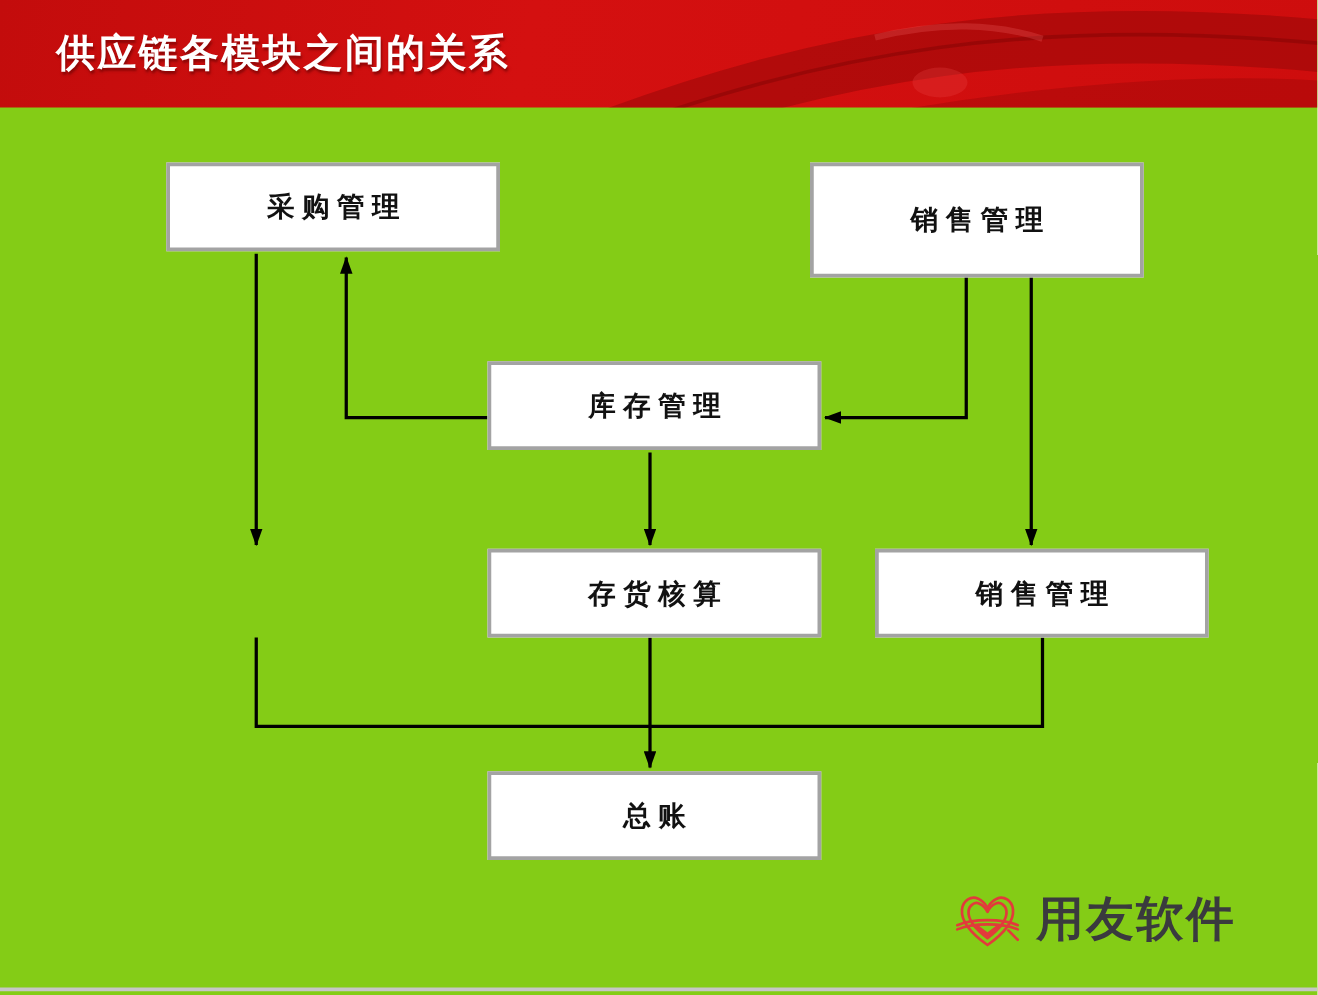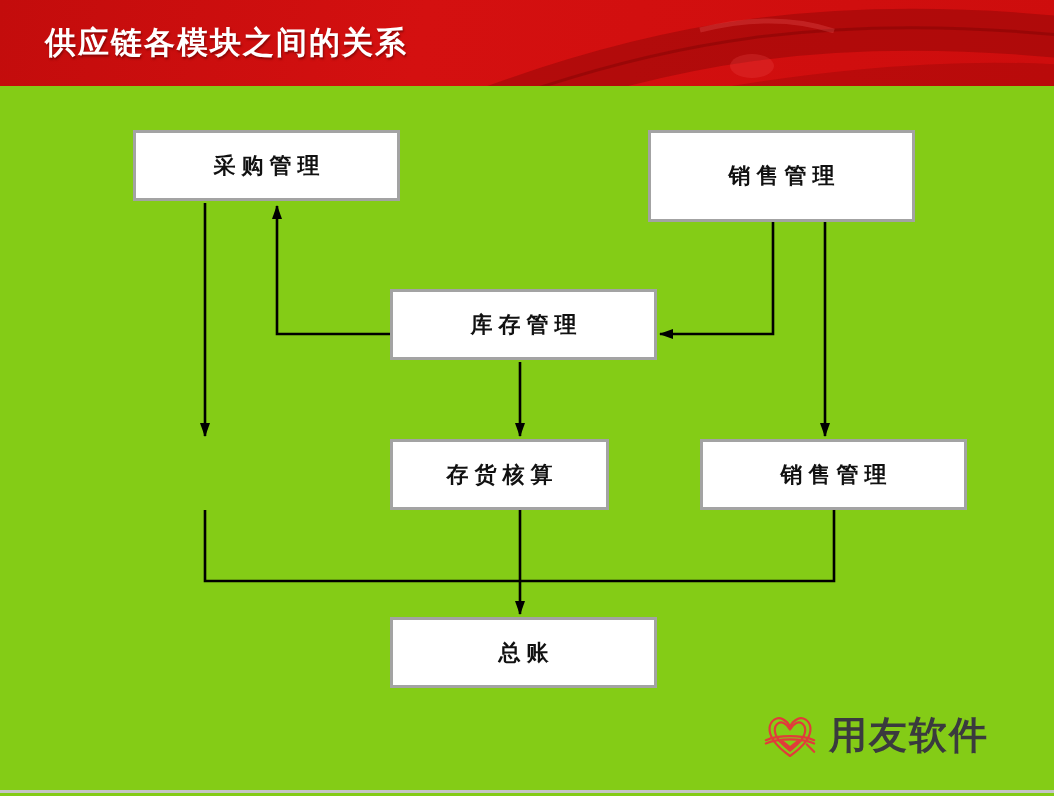--- a/index.html
+++ b/index.html
@@ -61,21 +61,21 @@
     font-weight: bold;
     color: #111111;
     letter-spacing: 6px;
     text-indent: 6px; 
     white-space: nowrap;
   }
   #node-purchase   { left: 133px; top: 130px; width: 267px; height: 71px; }
   #node-sales      { left: 648px; top: 130px; width: 267px; height: 92px; text-align: center; }
   #node-inventory  { left: 390px; top: 289px; width: 267px; height: 71px; }
   #node-payable    { left:  71px; top: 439px; width: 267px; height: 71px; }
-  #node-stock      { left: 390px; top: 439px; width: 219px; height: 71px; }
+  #node-stock      { left: 390px; top: 439px; width: 267px; height: 71px; }
   #node-receivable { left: 700px; top: 439px; width: 267px; height: 71px; }
   #node-ledger     { left: 390px; top: 617px; width: 267px; height: 71px; text-align: center; }
 
   
   .logo {
     position: absolute;
     left: 763px;
     top: 710px;
     display: flex;
     align-items: center;

